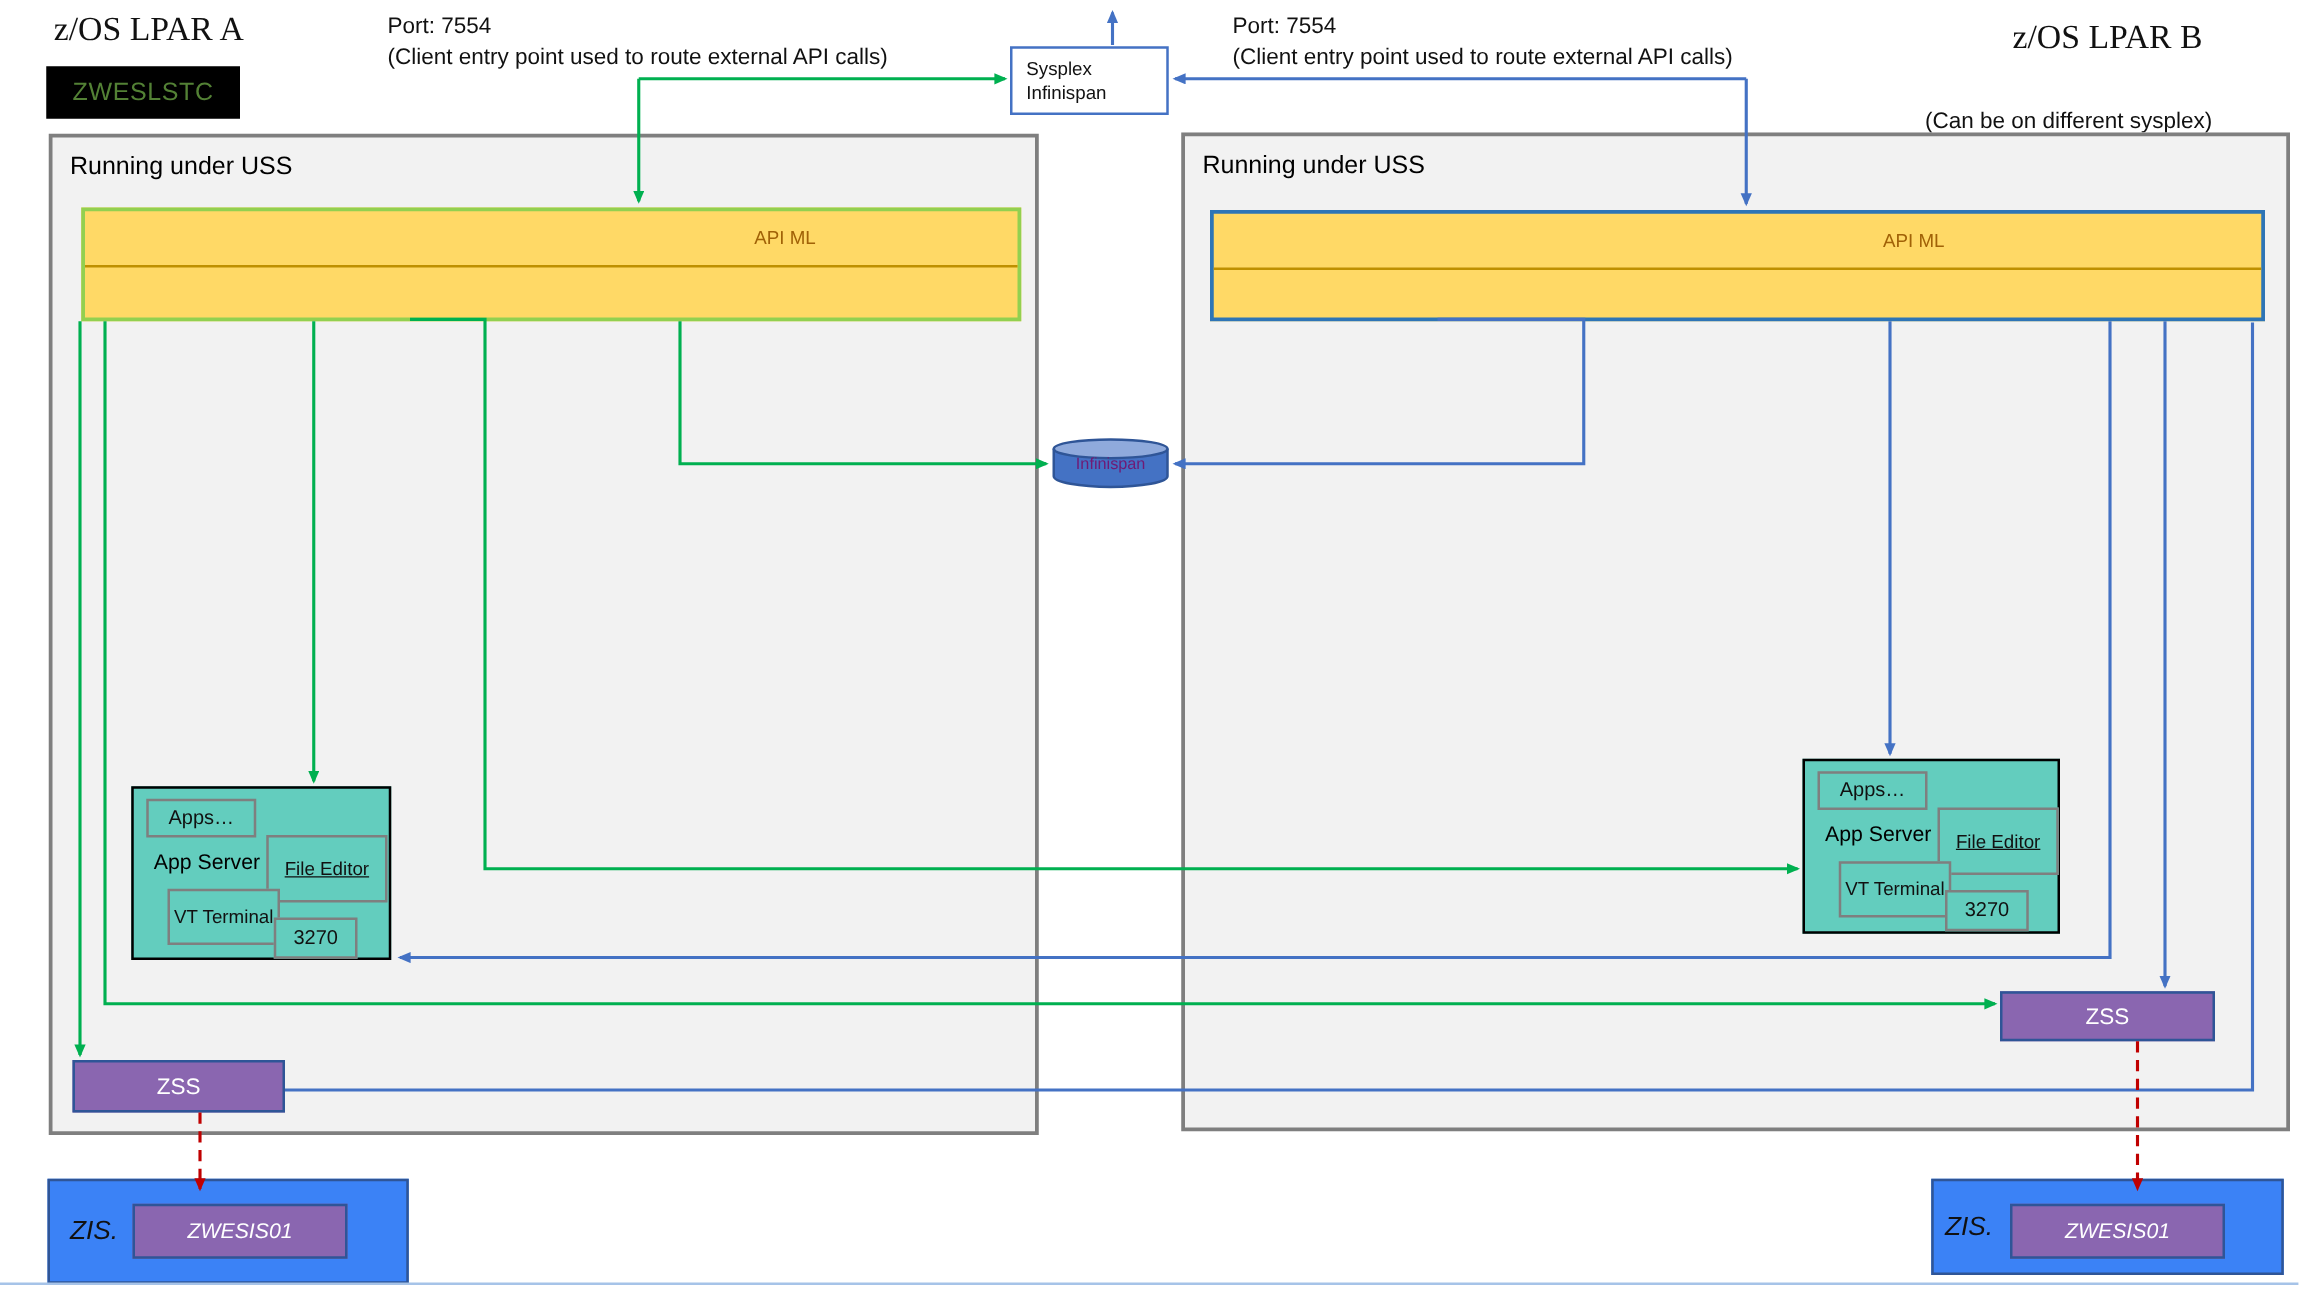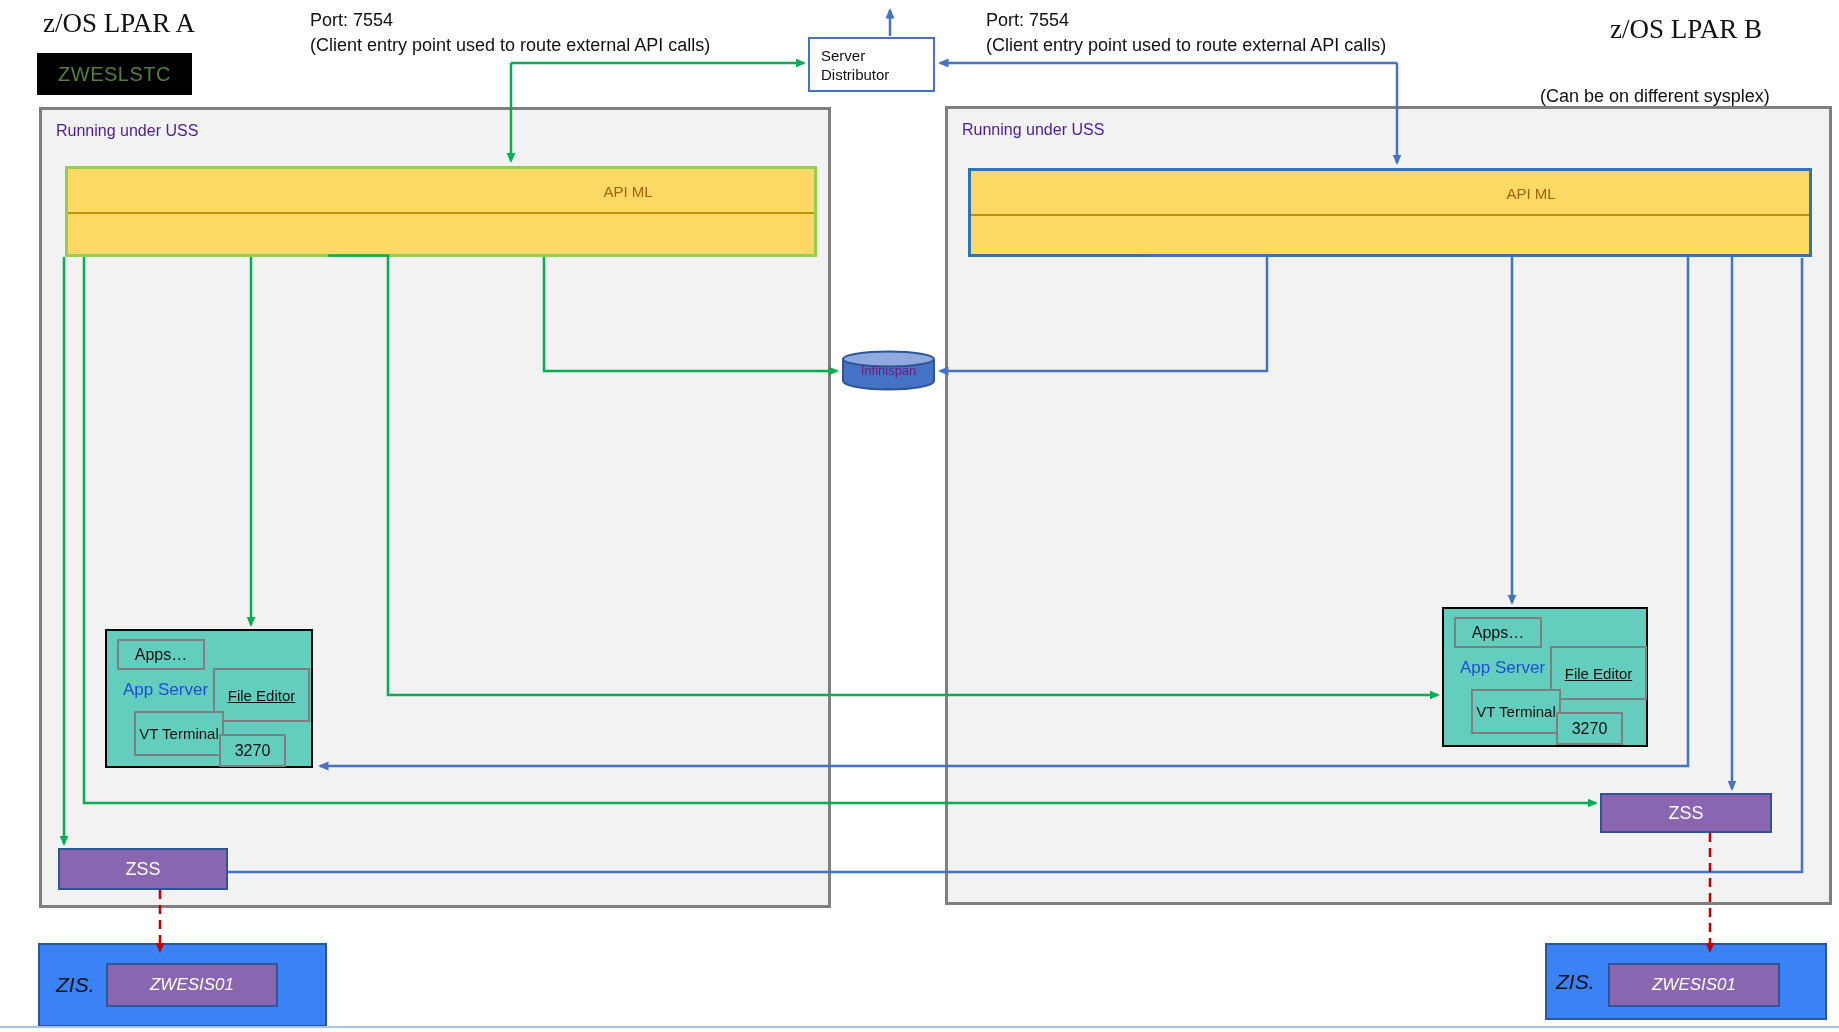--- a/index.html
+++ b/index.html
@@ -27,21 +27,21 @@
     border:2px solid #4472C4;box-sizing:border-box;
     font-size:15px;line-height:19px;padding:7px 4px 0 11px;color:#111;
   }
 
   
   .uss{
     background:#F2F2F2;border:3px solid #7F7F7F;box-sizing:border-box;
   }
   .uss-a{left:39px;top:107px;width:792px;height:801px;}
   .uss-b{left:945px;top:106px;width:887px;height:799px;}
-  .uss-label{position:absolute;left:14px;top:12px;font-size:16px;color:#4c1d95;}
+  .uss-label{position:absolute;left:14px;top:12px;font-size:20px;color:#000000;}
 
   
   .apiml{position:absolute;background:#FFD966;box-sizing:border-box;}
   .apiml-a{left:23px;top:56px;width:752px;height:91px;border:3px solid #92D050;}
   .apiml-b{left:20px;top:59px;width:844px;height:89px;border:3px solid #2E75B6;}
   .apiml-head{position:relative;height:43px;border-bottom:2px solid #BF9000;}
   .apiml-label{
     position:absolute;left:560px;top:50%;transform:translate(-50%,-50%);
     font-size:15px;color:#a16207;white-space:nowrap;
   }
@@ -54,21 +54,21 @@
   .app-b{left:494px;top:498px;width:206px;height:140px;}
   .tealbox{
     position:absolute;background:#63CDBE;border:2.5px solid #7F7F7F;box-sizing:border-box;
     display:flex;align-items:center;justify-content:center;text-align:center;
     font-size:15px;line-height:17px;color:#111;
   }
   .apps{left:10px;top:8px;width:88px;height:31px;font-size:16px;}
   .file{left:106px;top:37px;width:97px;height:54px;text-decoration:underline;}
   .vt{left:27px;top:80px;width:90px;height:45px;}
   .t3270{left:112px;top:103px;width:67px;height:33px;font-size:16px;}
-  .as-title{position:absolute;left:16px;top:49px;font-size:17px;color:#1d4ed8;white-space:nowrap;}
+  .as-title{position:absolute;left:16px;top:49px;font-size:17px;color:#000000;white-space:nowrap;}
 
   
   .purple{
     position:absolute;background:#8A66B0;border:2.5px solid #2F5597;box-sizing:border-box;
     display:flex;align-items:center;justify-content:center;color:#fff;font-size:18px;
   }
   .zss-a{left:16px;top:738px;width:170px;height:42px;}
   .zss-b{left:652px;top:684px;width:172px;height:40px;}
 
   
@@ -108,21 +108,21 @@
 
   <div class="abs port-block port-a">
     <div>Port: 7554</div>
     <div>(Client entry point used to route external API calls)</div>
   </div>
   <div class="abs port-block port-b">
     <div>Port: 7554</div>
     <div>(Client entry point used to route external API calls)</div>
   </div>
 
-  <div class="abs sysplex">Server Distributor</div>
+  <div class="abs sysplex">Sysplex Infinispan</div>
 
   <div class="abs uss uss-a">
     <div class="uss-label">Running under USS</div>
 
     <div class="apiml apiml-a">
       <div class="apiml-head">
         <span class="apiml-label">API ML</span>
       </div>
     </div>
 

